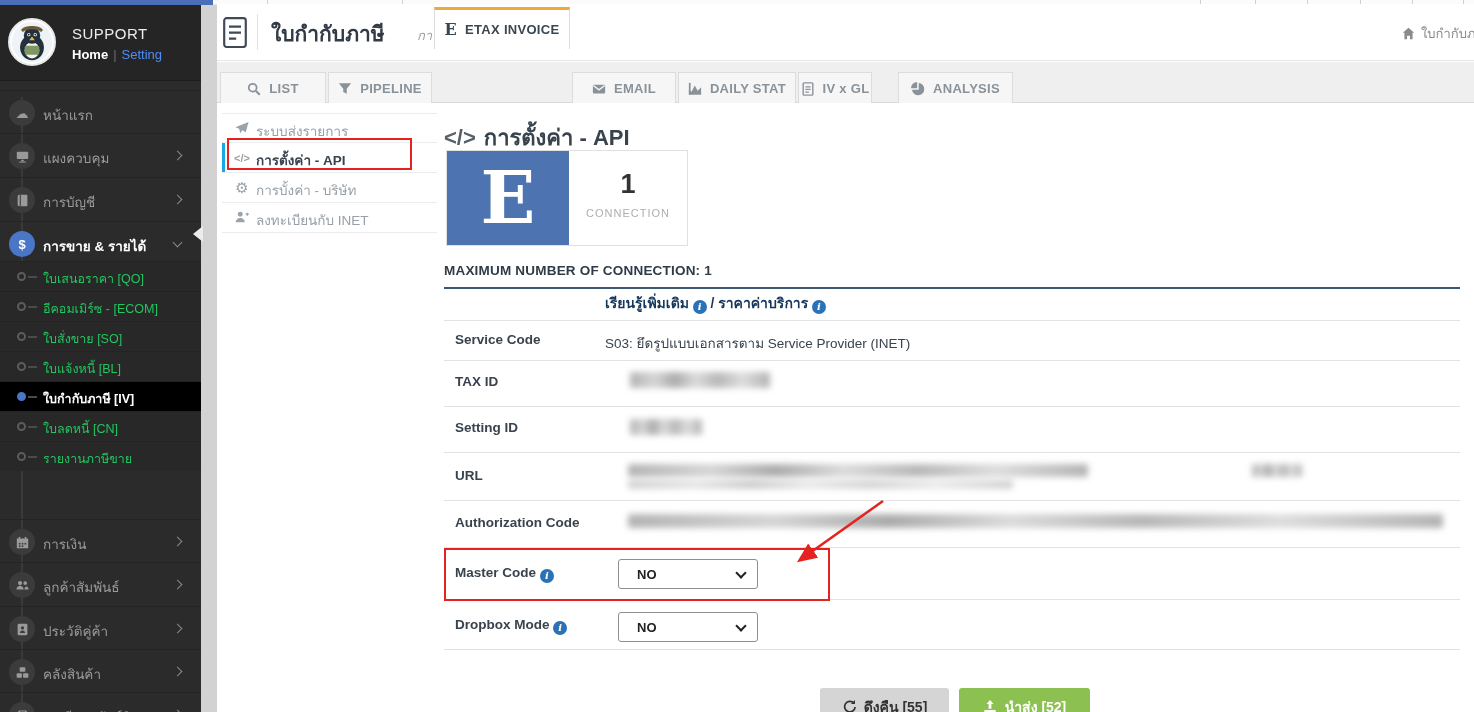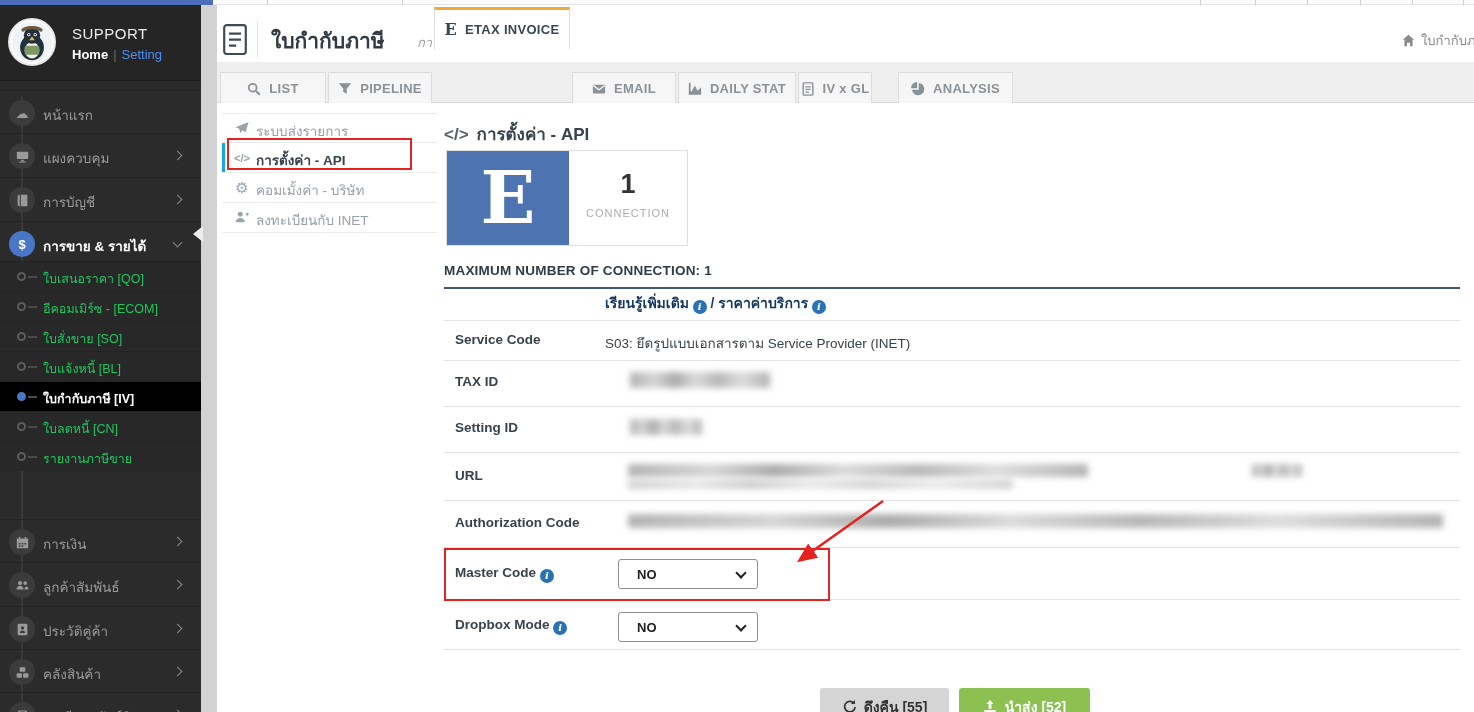--- a/index.html
+++ b/index.html
@@ -38,21 +38,21 @@
   .sb-sub .sub-label{position:absolute;left:43px;top:7px;font-size:12.5px;color:#22c55e;white-space:nowrap}
   .sb-sub.active{background:#000}
   .sb-sub.active .dot{background:#4a76c7;border-color:#4a76c7}
   .sb-sub.active .sub-label{color:#fff;font-weight:bold}
 
   
   .gutter{left:201px;top:5px;width:16px;height:707px;background:#d2d2d2}
   .collapse-tri{left:193px;top:226px;width:0;height:0;border-top:8px solid transparent;border-bottom:8px solid transparent;border-right:10px solid #ececec}
 
   
-  .pagehead{left:217px;top:11px;width:1257px;height:57px;background:#fff;border-bottom:1px solid #e6e6e6}
+  .pagehead{left:217px;top:4px;width:1257px;height:57px;background:#fff;border-bottom:1px solid #e6e6e6}
   .ph-ic{position:absolute;left:6px;top:13px;width:24px;height:30px;color:#3f4a56}
   .ph-div{position:absolute;left:40px;top:10px;width:1px;height:36px;background:#e2e2e2}
   .ph-title{position:absolute;left:54px;top:13px;font-size:21px;font-weight:bold;color:#323a45;white-space:nowrap}
   .ph-sub{position:absolute;left:200px;top:21px;font-size:13px;font-style:italic;color:#9aa0a6;white-space:nowrap}
   .crumb{position:absolute;right:0;top:19px;width:72px;overflow:hidden;white-space:nowrap;color:#8b8b8b;font-size:13px}
   .crumb svg{width:13px;height:13px;vertical-align:-2px;margin-right:6px;color:#8b8b8b}
 
   
   .tabzone{left:217px;top:62px;width:1257px;height:41px;background:#efefef;border-bottom:1px solid #d9d9d9}
   .tab{position:absolute;top:10px;height:32px;background:#f6f6f6;border:1px solid #dcdcdc;border-bottom:none;
@@ -68,21 +68,21 @@
   .subnav{position:absolute;left:5px;top:10px;width:215px}
   .sn-item{position:relative;width:215px;height:30px;border-bottom:1px solid #ececec;cursor:pointer;color:#97a0a8;font-size:13.5px}
   .sn-item:first-child{border-top:1px solid #ececec}
   .sn-item .sn-ic{position:absolute;left:12px;top:7px;width:16px;height:16px;color:#9aa2aa;font-size:13px;line-height:16px;text-align:center}
   .sn-item .sn-ic svg{width:14px;height:14px}
   .sn-item .sn-label{position:absolute;left:34px;top:6px;white-space:nowrap}
   .sn-item.active{color:#39434d;font-weight:bold}
   .sn-item.active .sn-bar{position:absolute;left:0;top:0;width:3px;height:100%;background:#17a8e3}
 
   
-  .heading{position:absolute;left:227px;top:17px;font-size:17px;font-weight:bold;color:#39434d;white-space:nowrap}
+  .heading{position:absolute;left:227px;top:17px;font-size:22px;font-weight:bold;color:#39434d;white-space:nowrap}
   .heading .code{color:#55606a;margin-right:8px;font-weight:bold}
   .card{position:absolute;left:229px;top:47px;width:242px;height:96px;border:1px solid #e0e0e0;background:#fff}
   .card-logo{position:absolute;left:0;top:0;width:122px;height:94px;background:#4d74b1;color:#fff;display:flex;align-items:center;justify-content:center;
              font-family:"DejaVu Serif","Liberation Serif",serif;font-size:72px;font-weight:bold;line-height:1}
   .card-count{position:absolute;left:122px;top:18px;width:118px;text-align:center;font-size:27px;font-weight:bold;color:#333}
   .card-cap{position:absolute;left:122px;top:56px;width:118px;text-align:center;font-size:11px;letter-spacing:1px;color:#aeaeae}
 
   .maxline{position:absolute;left:227px;top:160px;width:1016px;font-size:13.5px;font-weight:bold;color:#2f3b47;letter-spacing:.2px;
            padding-bottom:9px;border-bottom:2px solid #3e5871}
 
@@ -356,21 +356,21 @@
         </span>
         <span class="sn-label">ระบบส่งรายการ</span>
       </div>
       <div class="sn-item active">
         <span class="sn-bar"></span>
         <span class="sn-ic" style="font-size:11px;font-weight:bold">&lt;/&gt;</span>
         <span class="sn-label">การตั้งค่า - API</span>
       </div>
       <div class="sn-item">
         <span class="sn-ic" style="font-size:15px">⚙</span>
-        <span class="sn-label">คอมเมั้งค่า - บริษัท</span>
+        <span class="sn-label">การบั้งค่า - บริษัท</span>
       </div>
       <div class="sn-item">
         <span class="sn-ic">
           <svg viewBox="0 0 16 16" fill="currentColor">
               <circle cx="6" cy="4.8" r="2.8"></circle>
               <path d="M.8 14c0-3.2 3.2-4.8 5.2-4.8s5.2 1.6 5.2 4.8z"></path>
               <path d="M12.2 4.8h3.6M14 3v3.6" stroke="currentColor" stroke-width="1.5"></path>
             </svg>
         </span>
         <span class="sn-label">ลงทะเบียนกับ INET</span>

